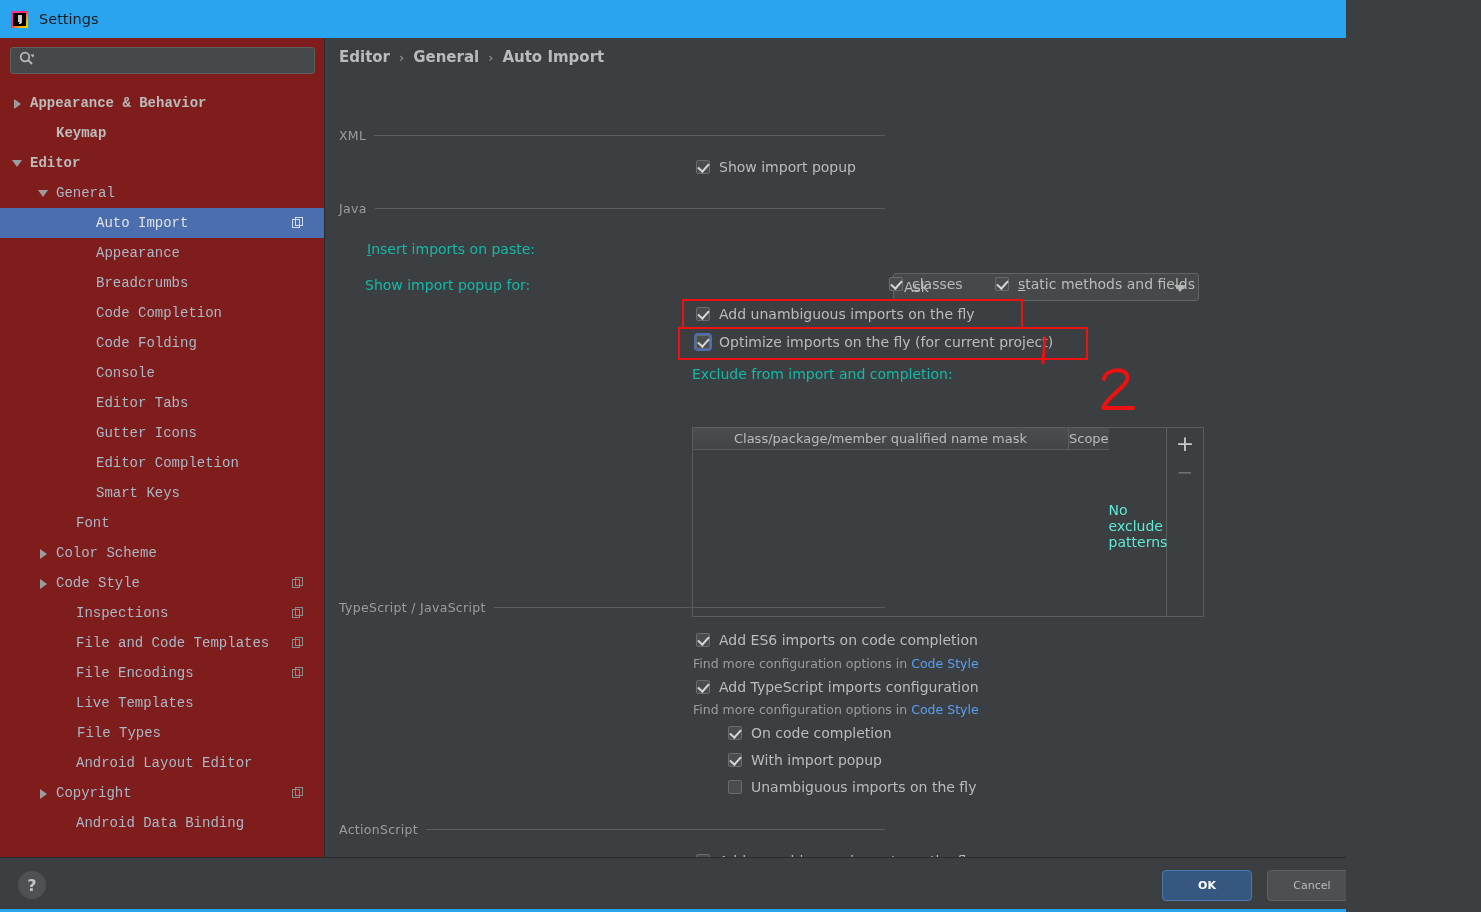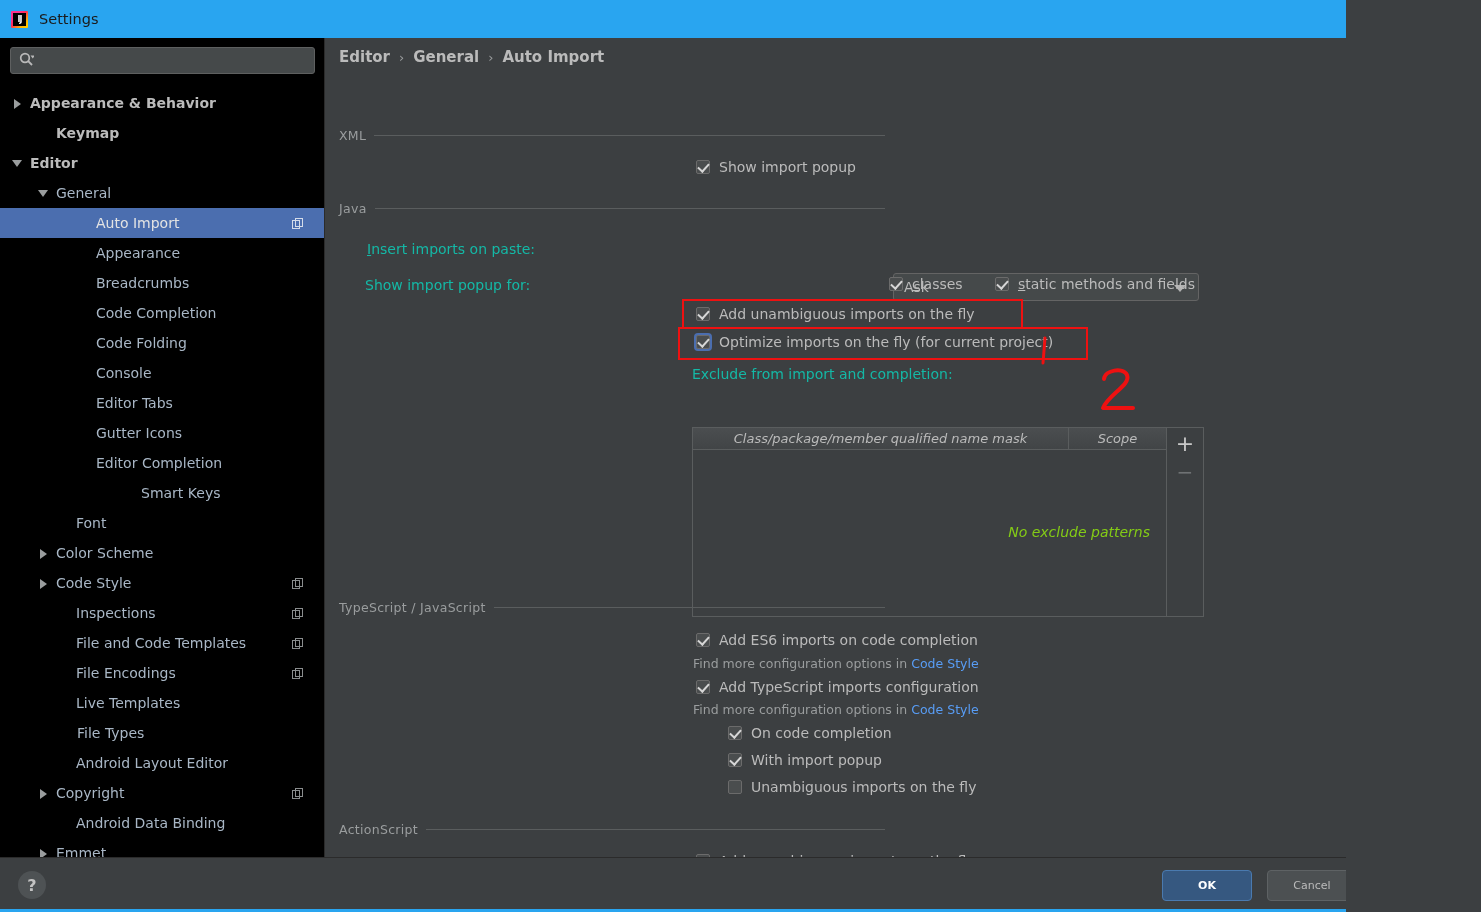--- a/index.html
+++ b/index.html
@@ -46,23 +46,24 @@
 
   
   #body-area {
     position: absolute; top: 38px; left: 0; width: 1481px; height: 819px;
     background: #3c3f41;
   }
 
   
   #sidebar {
     position: absolute; top: 0; left: 0; width: 325px; height: 819px;
-    background: #000000;
+    background: #7f1d1d;
     border-right: 1px solid #2b2b2b;
     overflow: hidden;
+    font-family: Liberation Mono, monospace;
   }
   #search-box {
     position: absolute; top: 9px; left: 10px; width: 305px; height: 27px;
     background: #45494a; border: 1px solid #5e6060; border-radius: 3px;
     display: flex; align-items: center;
   }
   #search-icon { margin-left: 8px; display:block; }
   #search-input {
     flex: 1; background: transparent; border: 0; outline: none;
     color: #bbbbbb; font-family: inherit; font-size: 13px; padding-left: 6px;
@@ -167,32 +168,32 @@
     position: absolute; right: 12px; top: 11px;
     border-left: 6px solid transparent; border-right: 6px solid transparent;
     border-top: 7px solid #b2b2b2;
   }
 
   
   #table-wrap {
     position: absolute; left: 366px; top: 349px; width: 512px; height: 190px;
     border: 1px solid #5a5d5e; background: #3c3f41; display: flex;
   }
-  #table-main { flex: 1; display: flex; flex-direction: column; position: relative; border-right: 1px solid #5a5d5e; font-style: italic; }
+  #table-main { flex: 1; display: flex; flex-direction: row; position: relative; border-right: 1px solid #5a5d5e; }
   #table-header { height: 22px; display: flex; background: linear-gradient(#4b4e50,#414446); border-bottom: 1px solid #5a5d5e; }
   .th {
     display: flex; align-items: center; justify-content: center;
     font-size: 13px; color: #bbbbbb; height: 100%;
   }
   #th-0 { width: 376px; border-right: 1px solid #5a5d5e; }
   #th-1 { flex: 1; }
   #table-body { flex: 1; position: relative; }
   #table-empty {
-    position: absolute; left: 0; right: 16px; top: 74px; text-align: right;
-    font-size: 14px; color: #84cc16;
+    position: absolute; left: 0; right: 6px; top: 74px; text-align: left;
+    font-size: 14px; color: #5eead4;
   }
   #table-buttons { width: 36px; display: flex; flex-direction: column; align-items: center; padding-top: 2px; }
   .tbl-btn {
     width: 30px; height: 28px; display: flex; align-items: center; justify-content: center;
     cursor: pointer; font-size: 22px; color: #c8c8c8; line-height: 1;
   }
   .tbl-btn.minus { color: #6f7274; font-size: 20px; }
 
   
   .annot-box {
@@ -321,21 +322,21 @@
             <span class="tree-label" style="margin-left: 5px;">Editor Tabs</span>
           </div>
           <div class="tree-row" style="padding-left: 78px;">
             <span class="tree-arrow"></span>
             <span class="tree-label" style="margin-left: 5px;">Gutter Icons</span>
           </div>
           <div class="tree-row" style="padding-left: 78px;">
             <span class="tree-arrow"></span>
             <span class="tree-label" style="margin-left: 5px;">Editor Completion</span>
           </div>
-          <div class="tree-row" style="padding-left: 78px; gap: 45px;">
+          <div class="tree-row" style="padding-left: 78px;">
             <span class="tree-arrow"></span>
             <span class="tree-label" style="margin-left: 5px;">Smart Keys</span>
           </div>
           <div class="tree-row" style="padding-left: 58px;">
             <span class="tree-arrow"></span>
             <span class="tree-label" style="margin-left: 5px;">Font</span>
           </div>
           <div class="tree-row" style="padding-left: 38px;">
             <span class="tree-arrow collapsed"></span>
             <span class="tree-label" style="margin-left: 5px;">Color Scheme</span>
@@ -388,24 +389,20 @@
             <span class="tree-arrow collapsed"></span>
             <span class="tree-label" style="margin-left: 5px;">Copyright</span>
             <span class="copy-badge"><svg width="11" height="11" viewBox="0 0 11 11">
                 <rect x="0.5" y="2.5" width="7" height="8" fill="none" stroke="#8a8d8e"></rect>
                 <rect x="3.5" y="0.5" width="7" height="8" fill="none" stroke="#8a8d8e"></rect>
               </svg></span>
           </div>
           <div class="tree-row" style="padding-left: 58px;">
             <span class="tree-arrow"></span>
             <span class="tree-label" style="margin-left: 5px;">Android Data Binding</span>
-          </div>
-          <div class="tree-row" style="padding-left: 38px;">
-            <span class="tree-arrow collapsed"></span>
-            <span class="tree-label" style="margin-left: 5px;">Emmet</span>
           </div>
         </div>
       <div id="sidebar-scrolltrack">
         
       </div>
     </div>
 
     <div id="main">
 
       <div id="breadcrumb">

